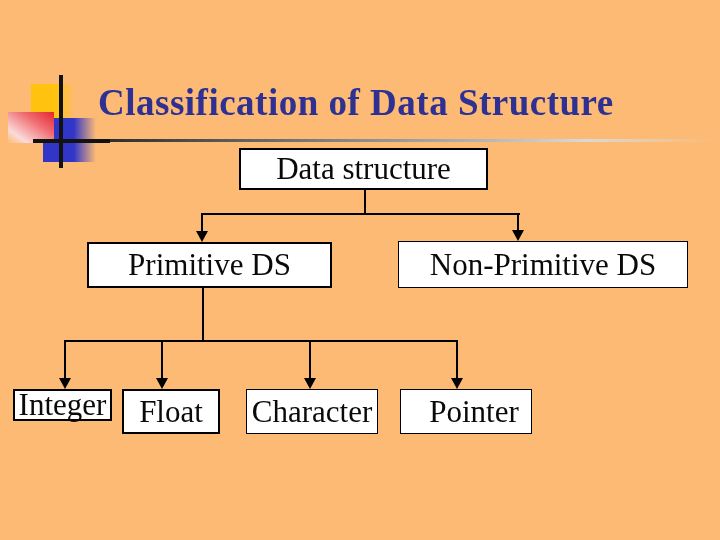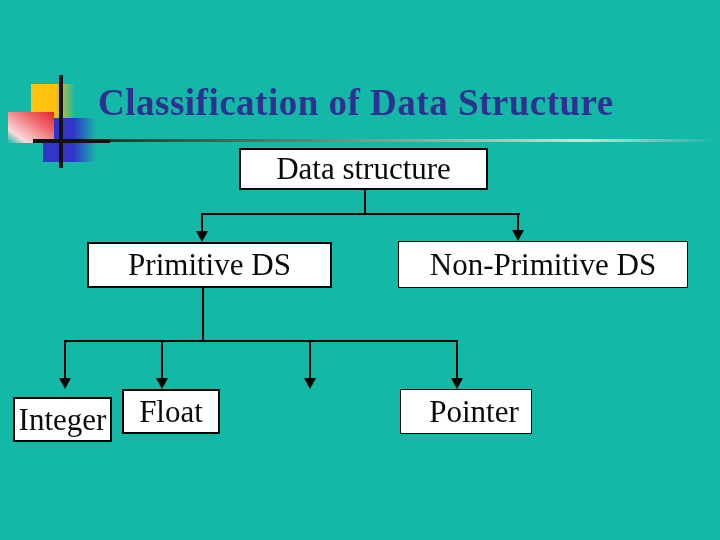--- a/index.html
+++ b/index.html
@@ -1,20 +1,20 @@
 <!DOCTYPE html>
 <html><head>
 <meta charset="utf-8">
 <style>
   html, body { margin: 0; padding: 0; background: #888; }
   .stage {
     position: relative;
     width: 720px;
     height: 540px;
-    background: #14b8a6;
+    background: #fdba74;
     overflow: hidden;
     font-family: "Liberation Serif", serif;
   }
   
   .sq { position: absolute; }
   .sq-yellow {
     left: 31px; top: 84px; width: 44px; height: 35px;
     background: linear-gradient(to right, #ffc20e 55%, rgba(255,194,14,0) 100%);
   }
   .sq-blue {
@@ -51,21 +51,21 @@
     border: 2px solid #000000;
     box-sizing: border-box;
     display: flex; align-items: center; justify-content: center;
     font-size: 31px; color: #0a0a0a; white-space: nowrap;
     z-index: 5;
   }
   .node.thin { border-width: 1px; }
   .node-root        { left: 239px; top: 148px; width: 249px; height: 42px; }
   .node-primitive   { left:  87px; top: 242px; width: 245px; height: 46px; }
   .node-nonprim     { left: 398px; top: 241px; width: 290px; height: 47px; }
-  .node-integer     { left:  13px; top: 397px; width:  99px; height: 45px; }
+  .node-integer     { left:  13px; top: 389px; width:  99px; height: 32px; }
   .node-float       { left: 122px; top: 389px; width:  98px; height: 45px; }
   .node-character   { left: 246px; top: 389px; width: 132px; height: 45px; }
   .node-pointer     { left: 400px; top: 389px; width: 132px; height: 45px; padding-left: 16px; }
   
   .vline, .hline { position: absolute; background: #000000; z-index: 1; }
   .ahead {
     position: absolute; width: 0; height: 0; z-index: 1;
     border-left: 6px solid transparent;
     border-right: 6px solid transparent;
     border-top: 11px solid #000000;
@@ -134,18 +134,21 @@
   </div>
 
   <div class="node node-integer">
     <span>Integer</span>
   </div>
 
   <div class="node node-float">
     <span>Float</span>
   </div>
 
+  <div class="node thin node-character">
+    <span>Character</span>
+  </div>
 
   <div class="node thin node-pointer">
     <span>Pointer</span>
   </div>
 
 </div>
 
 </body></html>

